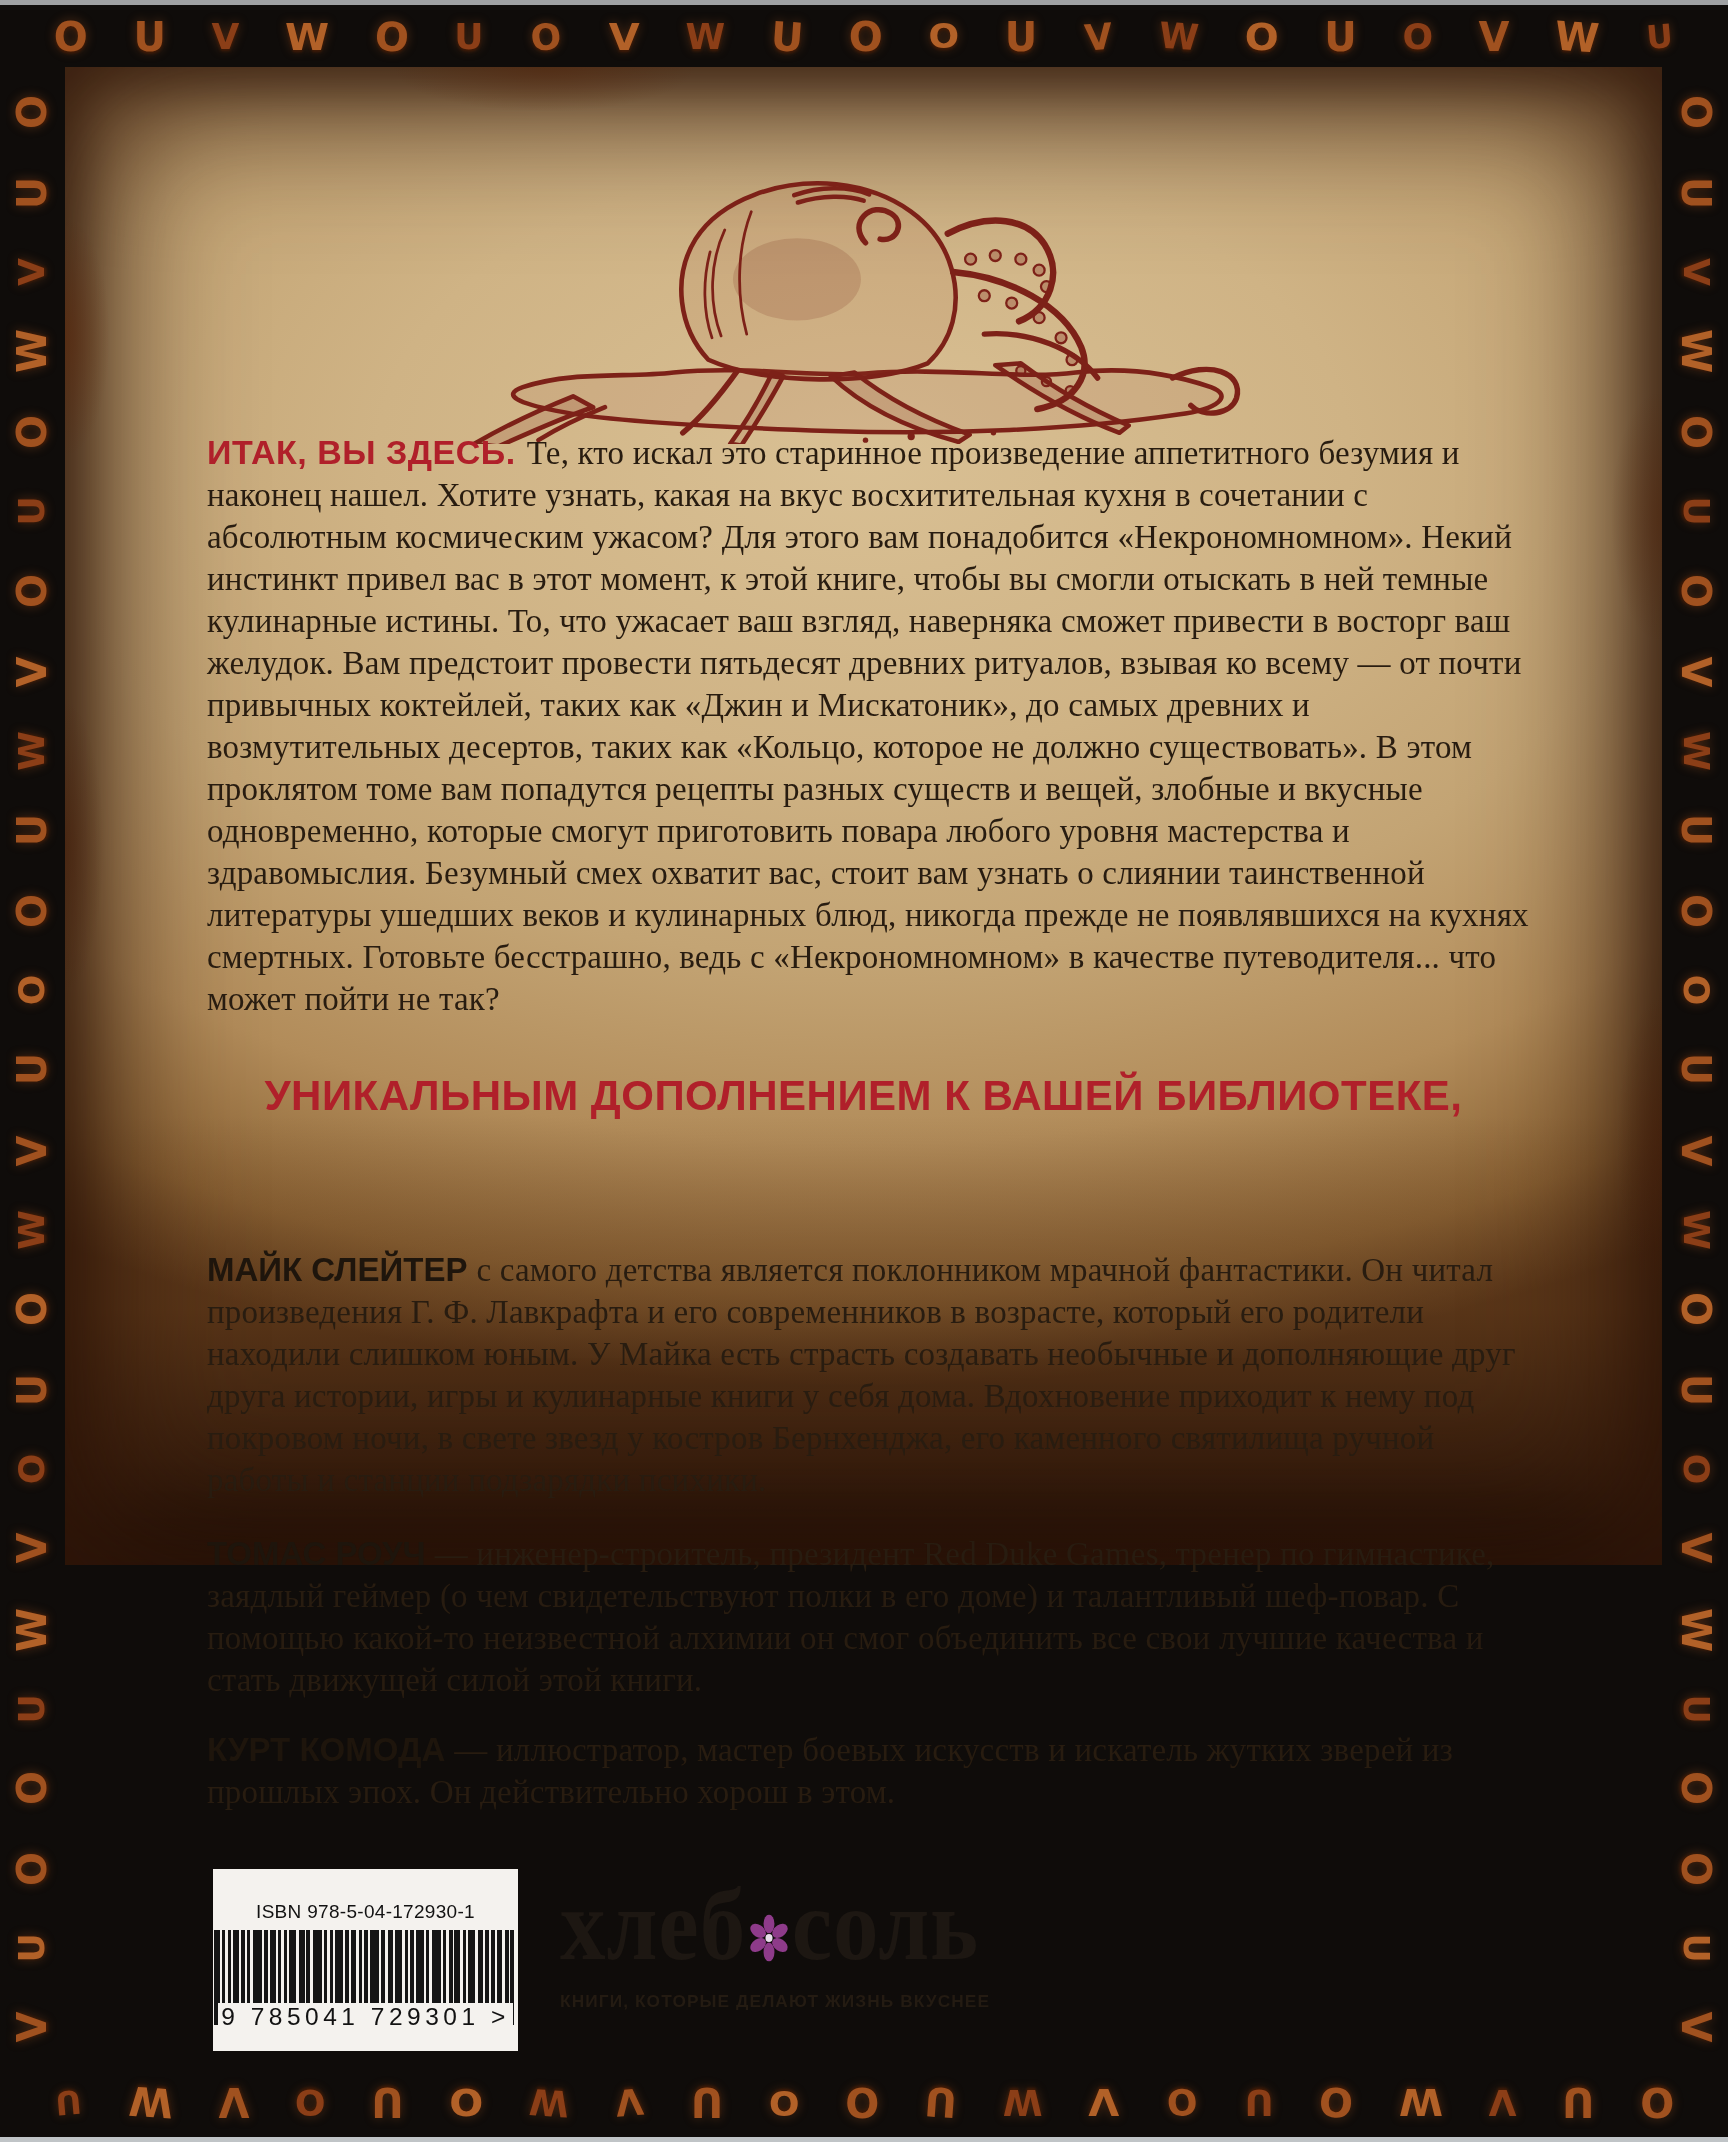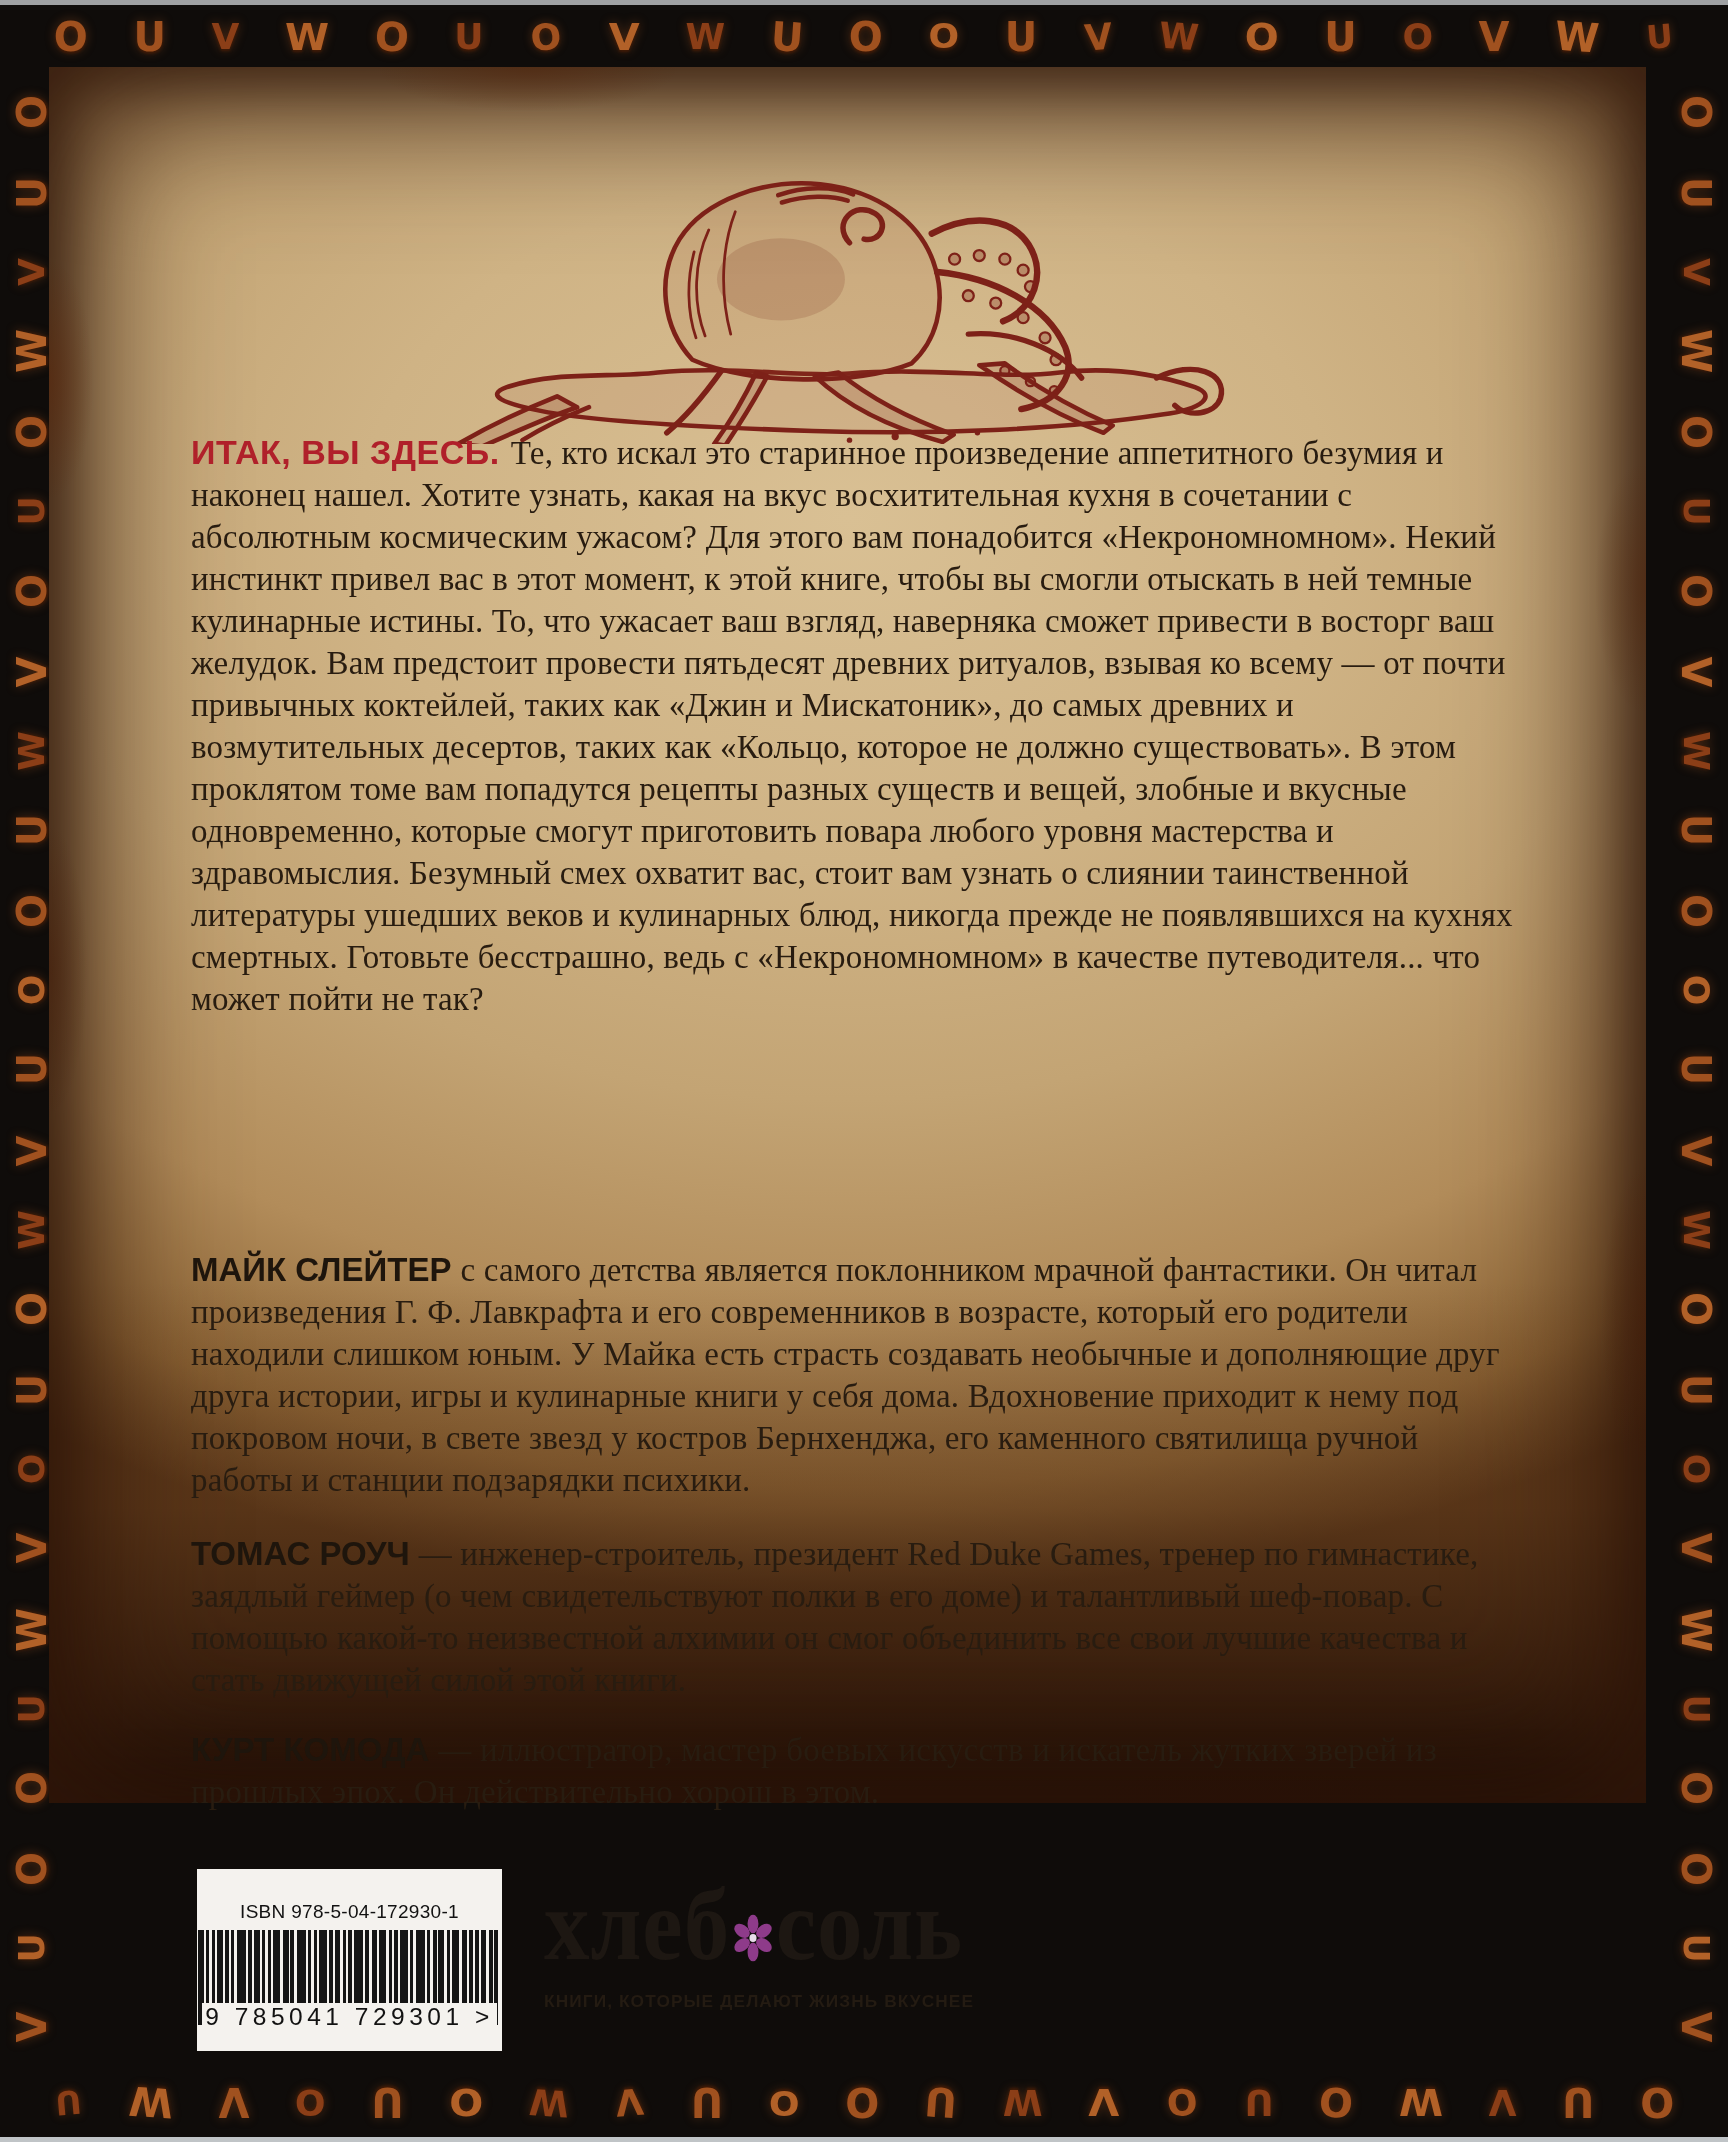--- a/index.html
+++ b/index.html
@@ -21,21 +21,21 @@
      color:#a0511f;text-shadow:0 1.8px 2.7px #401a06,0 0 11px rgba(205,110,45,.35);}
   .border-strip .g:nth-child(3n){color:#8b3e17;font-size:36px;}
   .border-strip .g:nth-child(4n){color:#b26128;transform:scaleY(.92);}
   .border-strip .g:nth-child(5n){transform:rotate(4deg);}
   .border-strip .g:nth-child(7n){transform:rotate(-5deg) scale(.9);}
   .border-strip.left .g{transform:rotate(-90deg) !important;}
   .border-strip.right .g{transform:rotate(90deg) !important;}
 
   
   .parchment{
-    position:absolute;left:49px;top:67px;width:1597px;height:1736px;z-index:10;
+    position:absolute;left:65px;top:67px;width:1597px;height:1498px;z-index:10;
     background:
       linear-gradient(180deg, rgba(34,14,5,.0) 70%, rgba(80,44,18,.38) 83%, rgba(48,24,10,.8) 93%, rgba(20,8,3,.97) 100%),
       radial-gradient(95% 62% at 50% 26%, #d9c094 0%, #cfb385 32%, #c3a474 54%, #b28c5a 74%, #8d6536 90%, #5e3b1c 100%);
     box-shadow:
       inset 0 0 136px 44px rgba(50,24,9,.85),
       inset 0 0 50px 14.5px rgba(28,12,5,.6);
     text-decoration: underline;
   }
   .mottle{position:absolute;inset:0;pointer-events:none;
     background:
@@ -232,20 +232,21 @@
         <path d="M330 250 C310 278 292 300 270 318" stroke-width="6"></path>
         <circle cx="520" cy="322" r="4" fill="#7d2118" stroke="none"></circle>
         <circle cx="610" cy="318" r="3" fill="#7d2118" stroke="none"></circle>
         <circle cx="470" cy="326" r="3" fill="#7d2118" stroke="none"></circle>
       </g>
     </svg>
 
     <p class="body-text intro"><span class="lead">ИТАК, ВЫ ЗДЕСЬ.</span><span>Те, кто искал это старинное произведение аппетитного безумия и наконец нашел. Хотите узнать, какая на вкус восхитительная кухня в сочетании с абсолютным космическим ужасом? Для этого вам понадобится «Некрономномном». Некий инстинкт привел вас в этот момент, к этой книге, чтобы вы смогли отыскать в ней темные кулинарные истины. То, что ужасает ваш взгляд, наверняка сможет привести в восторг ваш желудок. Вам предстоит провести пятьдесят древних ритуалов, взывая ко всему — от почти привычных коктейлей, таких как «Джин и Мискатоник», до самых древних и возмутительных десертов, таких как «Кольцо, которое не должно существовать». В этом проклятом томе вам попадутся рецепты разных существ и вещей, злобные и вкусные одновременно, которые смогут приготовить повара любого уровня мастерства и здравомыслия. Безумный смех охватит вас, стоит вам узнать о слиянии таинственной литературы ушедших веков и кулинарных блюд, никогда прежде не появлявшихся на кухнях смертных. Готовьте бесстрашно, ведь с «Некрономномном» в качестве путеводителя... что может пойти не так?</span></p>
 
     <div class="quote">
+      <div>УНИКАЛЬНЫМ ДОПОЛНЕНИЕМ К ВАШЕЙ БИБЛИОТЕКЕ,</div>
     </div>
 
     <p class="body-text bio1"><span class="bio-name">МАЙК СЛЕЙТЕР</span><span>с самого детства является поклонником мрачной фантастики. Он читал произведения Г. Ф. Лавкрафта и его современников в возрасте, который его родители находили слишком юным. У Майка есть страсть создавать необычные и дополняющие друг друга истории, игры и кулинарные книги у себя дома. Вдохновение приходит к нему под покровом ночи, в свете звезд у костров Бернхенджа, его каменного святилища ручной работы и станции подзарядки психики.</span></p>
 
     <p class="body-text bio2"><span class="bio-name">ТОМАС РОУЧ</span><span>— инженер-строитель, президент Red Duke Games, тренер по гимнастике, заядлый геймер (о чем свидетельствуют полки в его доме) и талантливый шеф-повар. С помощью какой-то неизвестной алхимии он смог объединить все свои лучшие качества и стать движущей силой этой книги.</span></p>
 
     <p class="body-text bio3"><span class="bio-name">КУРТ КОМОДА</span><span>— иллюстратор, мастер боевых искусств и искатель жутких зверей из прошлых эпох. Он действительно хорош в этом.</span></p>
 
     <div class="barcode-box">
       <div class="isbn-label">ISBN 978-5-04-172930-1</div>

